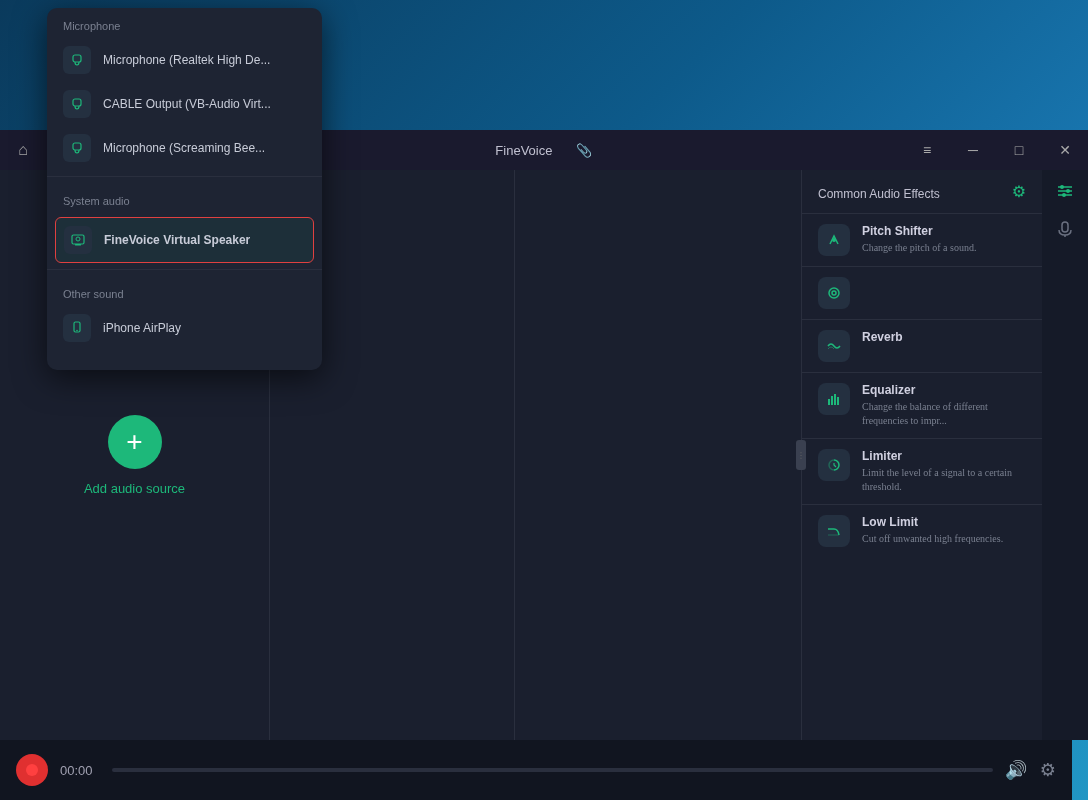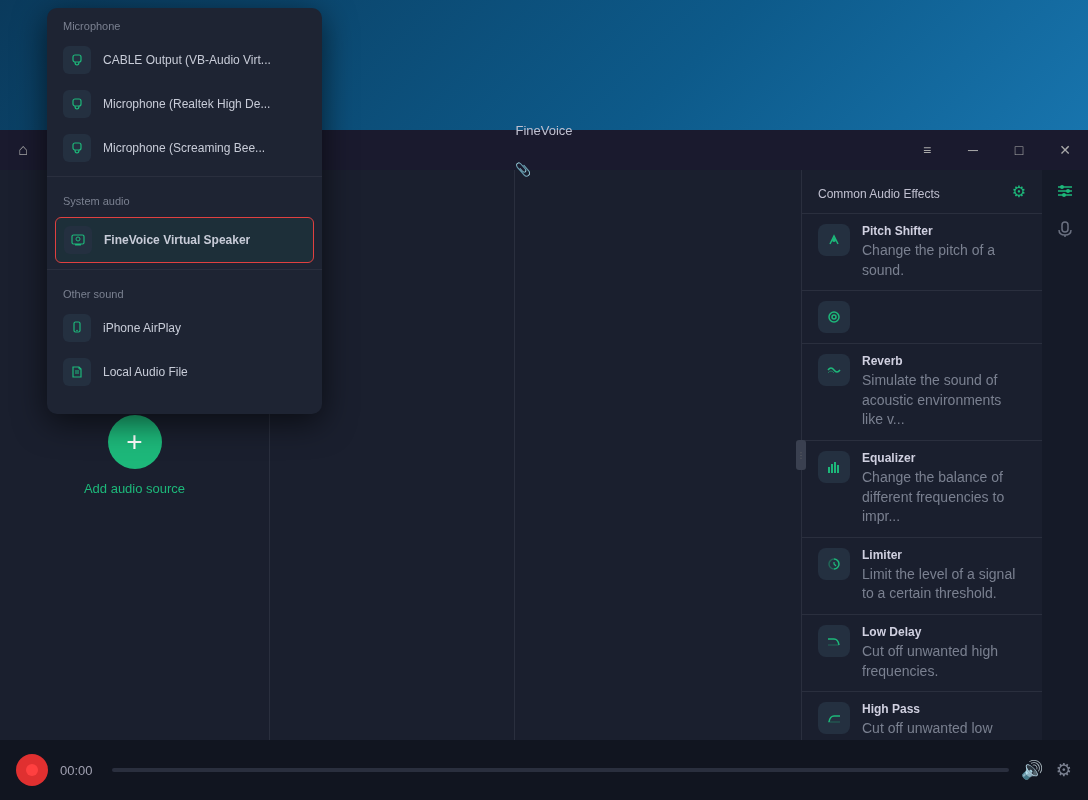--- a/index.html
+++ b/index.html
@@ -24,21 +24,20 @@
       align-items: center;
       justify-content: center;
       z-index: 5;
     }
     .title-bar-title {
       color: #c0c0d0;
       font-size: 13px;
       display: flex;
       align-items: flex-start;
       gap: 24px;
-      flex-direction: column;
     }
     .title-bar-controls {
       position: absolute;
       right: 0;
       top: 0;
       display: flex;
       align-items: center;
       height: 100%;
     }
     .title-bar-btn {
@@ -175,22 +174,23 @@
     }
     .effect-text { flex: 1; }
     .effect-name {
       color: #d0d0e0;
       font-size: 12px;
       font-weight: 600;
       margin-bottom: 3px;
     }
     .effect-desc {
       color: #7a8090;
-      font-size: 14px;
+      font-size: 10px;
       line-height: 1.4;
+      font-family: Liberation Serif, serif;
     }
 
     
     .sidebar-icons {
       width: 46px;
       background: #151a28;
       display: flex;
       flex-direction: column;
       align-items: center;
       padding: 12px 0;
@@ -201,21 +201,21 @@
       font-size: 16px;
       cursor: pointer;
     }
     .sidebar-icon.active { color: #1db87a; }
 
     
     .bottom-bar {
       position: absolute;
       bottom: 0;
       left: 0;
-      right: 0;
+      right: 16px;
       height: 60px;
       background: #111520;
       display: flex;
       align-items: center;
       padding: 0 16px;
       gap: 12px;
     }
     .record-btn {
       width: 32px;
       height: 32px;
@@ -369,21 +369,20 @@
 
     <div class="effect-item">
       <div class="effect-icon">
         <svg width="16" height="16" viewBox="0 0 16 16" fill="none">
           <path d="M2 8 Q5 4 8 8 Q11 12 14 8" stroke="#1db87a" stroke-width="1.5" fill="none"></path>
           <path d="M2 11 Q5 7 8 11" stroke="#1db87a" stroke-width="1" fill="none" opacity="0.5"></path>
         </svg>
       </div>
       <div class="effect-text">
         <div class="effect-name">Reverb</div>
-        <div class="effect-desc">Simulate the sound of acoustic environments like v...</div>
       </div>
     </div>
 
     <div class="effect-item">
       <div class="effect-icon">
         <svg width="16" height="16" viewBox="0 0 16 16" fill="none">
           <rect x="2" y="8" width="2" height="6" fill="#1db87a"></rect>
           <rect x="5" y="5" width="2" height="9" fill="#1db87a"></rect>
           <rect x="8" y="3" width="2" height="11" fill="#1db87a"></rect>
           <rect x="11" y="6" width="2" height="8" fill="#1db87a"></rect>
@@ -412,37 +411,25 @@
     </div>
 
     <div class="effect-item">
       <div class="effect-icon">
         <svg width="16" height="16" viewBox="0 0 16 16" fill="none">
           <path d="M2 6 L8 6 Q12 6 13 12" stroke="#1db87a" stroke-width="1.5" fill="none"></path>
           <line x1="2" y1="12" x2="13" y2="12" stroke="#1db87a" stroke-width="1" opacity="0.4"></line>
         </svg>
       </div>
       <div class="effect-text">
-        <div class="effect-name">Low Delay</div>
+        <div class="effect-name">Low Limit</div>
         <div class="effect-desc">Cut off unwanted high frequencies.</div>
       </div>
     </div>
 
-    <div class="effect-item">
-      <div class="effect-icon">
-        <svg width="16" height="16" viewBox="0 0 16 16" fill="none">
-          <path d="M3 12 Q4 6 8 6 L14 6" stroke="#1db87a" stroke-width="1.5" fill="none"></path>
-          <line x1="2" y1="12" x2="14" y2="12" stroke="#1db87a" stroke-width="1" opacity="0.4"></line>
-        </svg>
-      </div>
-      <div class="effect-text">
-        <div class="effect-name">High Pass</div>
-        <div class="effect-desc">Cut off unwanted low frequencies.</div>
-      </div>
-    </div>
   </div>
 
   <div class="sidebar-icons">
     <div class="sidebar-icon active">
       <svg width="18" height="18" viewBox="0 0 18 18" fill="none">
         <line x1="2" y1="5" x2="16" y2="5" stroke="#1db87a" stroke-width="1.5"></line>
         <circle cx="6" cy="5" r="2" fill="#1db87a"></circle>
         <line x1="2" y1="9" x2="16" y2="9" stroke="#1db87a" stroke-width="1.5"></line>
         <circle cx="12" cy="9" r="2" fill="#1db87a"></circle>
         <line x1="2" y1="13" x2="16" y2="13" stroke="#1db87a" stroke-width="1.5"></line>
@@ -474,31 +461,31 @@
 <div class="dropdown-popup">
   <div class="dropdown-section-label">Microphone</div>
 
   <div class="dropdown-item">
     <div class="dropdown-item-icon">
       <svg width="14" height="14" viewBox="0 0 14 14" fill="none">
         <rect x="3" y="2" width="8" height="7" rx="2" stroke="#1db87a" stroke-width="1.2" fill="none"></rect>
         <path d="M5 9 Q5 12 7 12 Q9 12 9 9" stroke="#1db87a" stroke-width="1.2" fill="none"></path>
       </svg>
     </div>
-    <span class="dropdown-item-text">CABLE Output (VB-Audio Virt...</span>
+    <span class="dropdown-item-text">Microphone (Realtek High De...</span>
   </div>
 
   <div class="dropdown-item">
     <div class="dropdown-item-icon">
       <svg width="14" height="14" viewBox="0 0 14 14" fill="none">
         <rect x="3" y="2" width="8" height="7" rx="2" stroke="#1db87a" stroke-width="1.2" fill="none"></rect>
         <path d="M5 9 Q5 12 7 12 Q9 12 9 9" stroke="#1db87a" stroke-width="1.2" fill="none"></path>
       </svg>
     </div>
-    <span class="dropdown-item-text">Microphone (Realtek High De...</span>
+    <span class="dropdown-item-text">CABLE Output (VB-Audio Virt...</span>
   </div>
 
   <div class="dropdown-item">
     <div class="dropdown-item-icon">
       <svg width="14" height="14" viewBox="0 0 14 14" fill="none">
         <rect x="3" y="2" width="8" height="7" rx="2" stroke="#1db87a" stroke-width="1.2" fill="none"></rect>
         <path d="M5 9 Q5 12 7 12 Q9 12 9 9" stroke="#1db87a" stroke-width="1.2" fill="none"></path>
       </svg>
     </div>
     <span class="dropdown-item-text">Microphone (Screaming Bee...</span>
@@ -524,24 +511,13 @@
   <div class="dropdown-item">
     <div class="dropdown-item-icon">
       <svg width="14" height="14" viewBox="0 0 14 14" fill="none">
         <rect x="4" y="1" width="6" height="10" rx="1.5" stroke="#1db87a" stroke-width="1.2" fill="none"></rect>
         <circle cx="7" cy="9.5" r="0.8" fill="#1db87a"></circle>
       </svg>
     </div>
     <span class="dropdown-item-text">iPhone AirPlay</span>
   </div>
 
-  <div class="dropdown-item">
-    <div class="dropdown-item-icon">
-      <svg width="14" height="14" viewBox="0 0 14 14" fill="none">
-        <path d="M3 2 L9 2 L11 4 L11 12 L3 12 Z" stroke="#1db87a" stroke-width="1.2" fill="none"></path>
-        <path d="M9 2 L9 4 L11 4" stroke="#1db87a" stroke-width="1" fill="none"></path>
-        <line x1="5" y1="6" x2="9" y2="6" stroke="#1db87a" stroke-width="1"></line>
-        <line x1="5" y1="8" x2="9" y2="8" stroke="#1db87a" stroke-width="1"></line>
-      </svg>
-    </div>
-    <span class="dropdown-item-text">Local Audio File</span>
-  </div>
 </div>
 
 </body></html>

